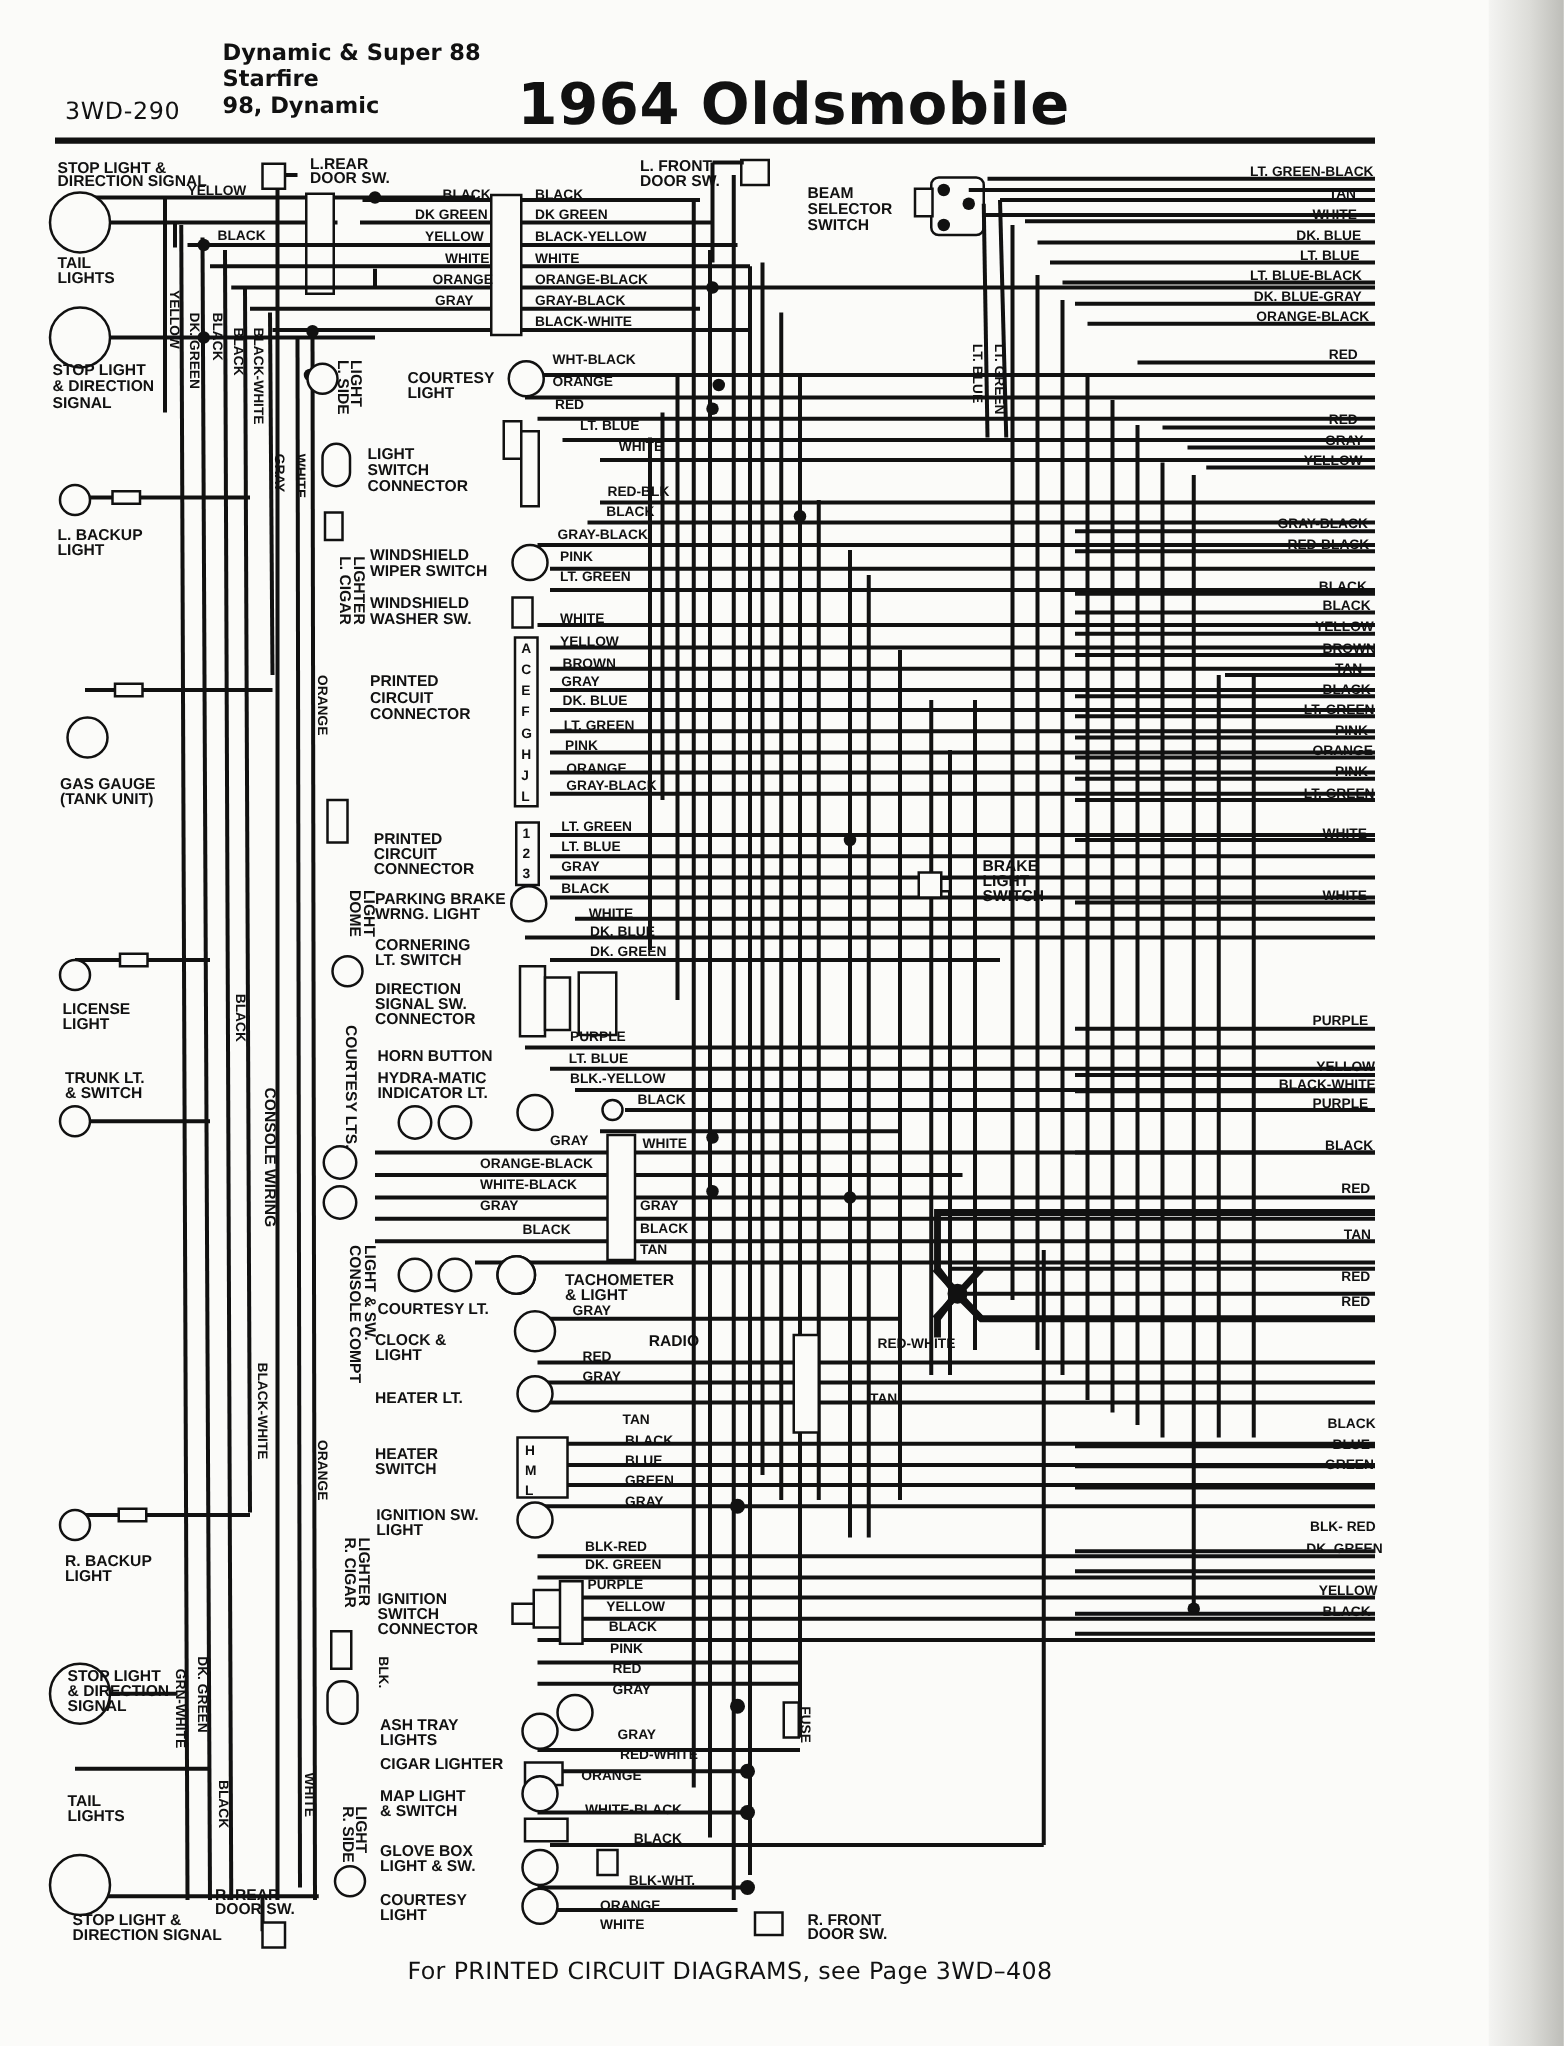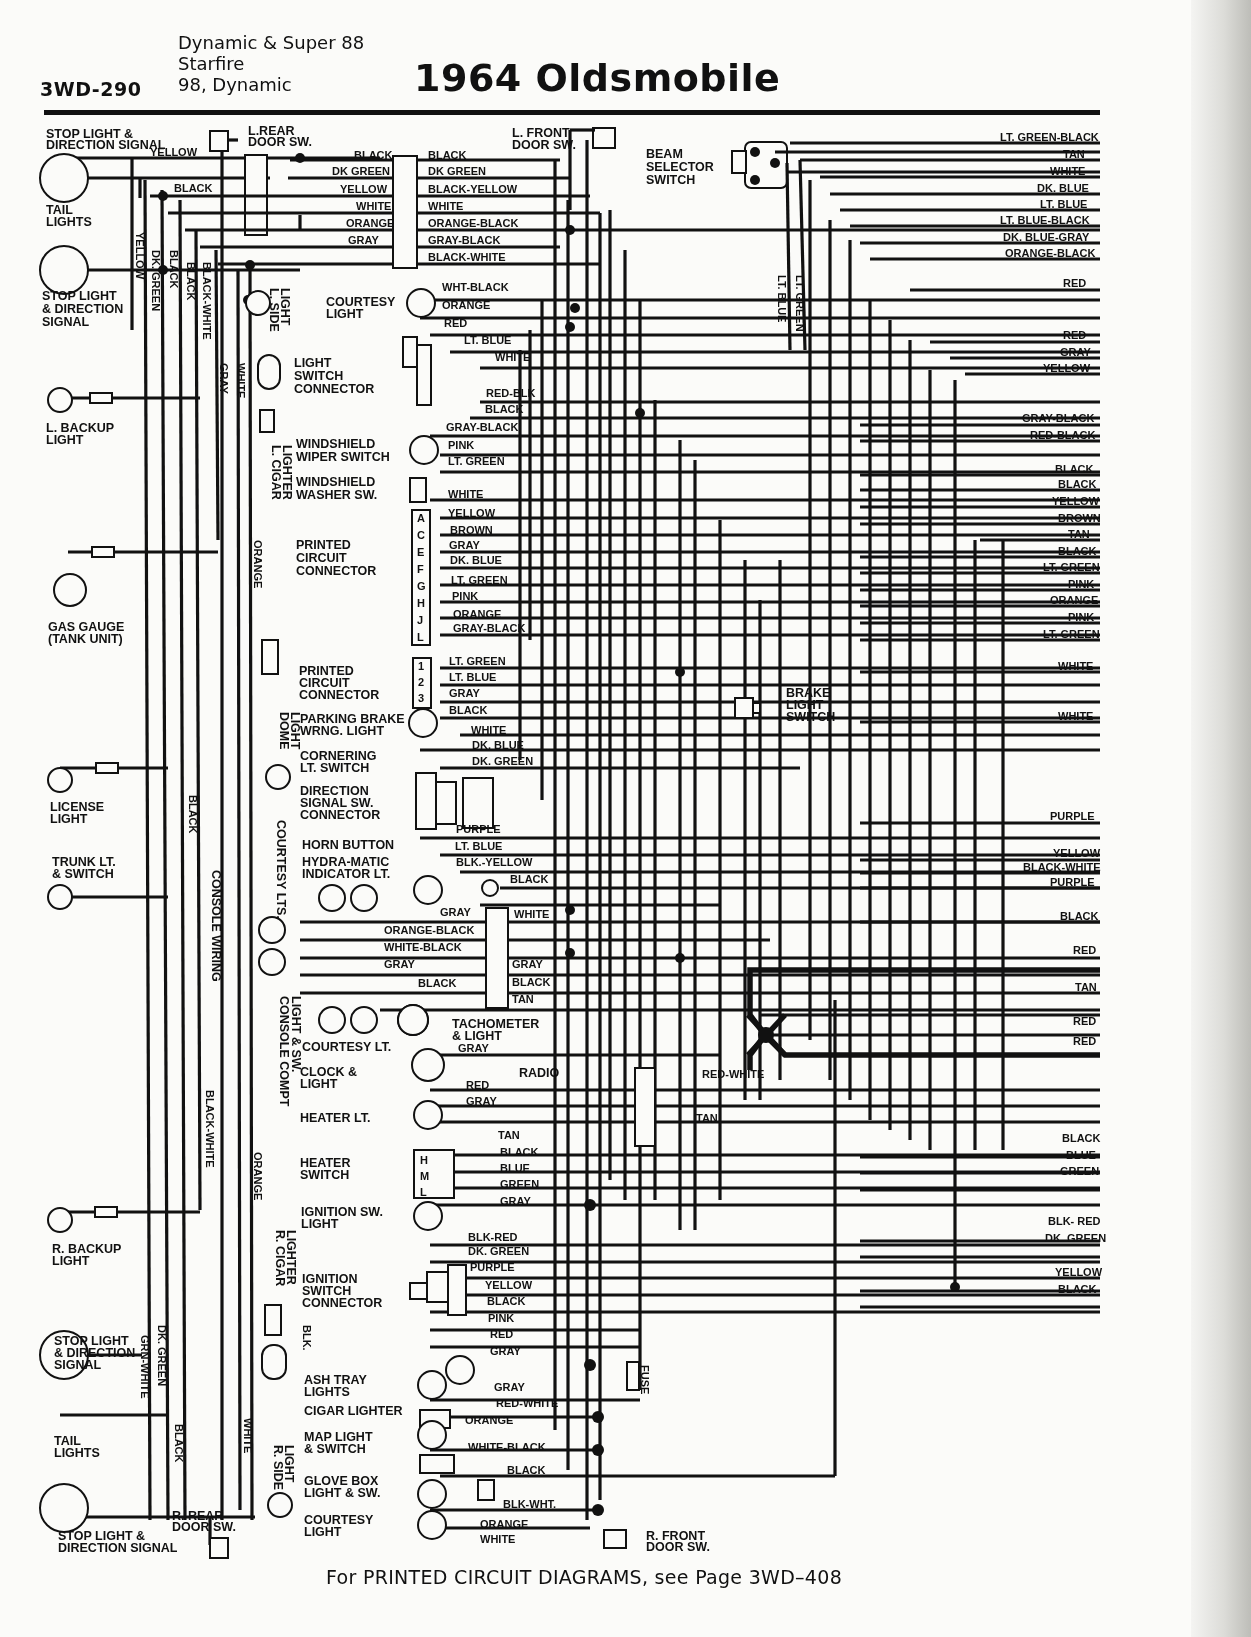--- a/index.html
+++ b/index.html
@@ -1,24 +1,24 @@
 <!DOCTYPE html>
 <html><head>
 <meta charset="utf-8">
 <style>
   html, body { margin:0; padding:0; background:#fbfbf9; }
   body { width:1251px; height:1637px; position:relative; overflow:hidden;
          font-family:"Liberation Sans", "DejaVu Sans", sans-serif; color:#111; }
   #page-edge { position:absolute; right:0; top:0; width:60px; height:1637px;
                background:linear-gradient(90deg,#f4f4f2 0%,#dcdcd8 55%,#bdbdb8 100%); }
   .hdr { position:absolute; font-family:"DejaVu Sans", sans-serif; }
-  #code { left:40px; top:78px; font-size:19px; letter-spacing:0.5px;font-weight:bold; }
-  #models { left:178px; top:32px; font-size:18px; line-height:21px; font-weight:normal; }
+  #code { left:52px; top:78px; font-size:19px; letter-spacing:0.5px; }
+  #models { left:178px; top:32px; font-size:18px; line-height:21px; font-weight:bold; }
   #models div { white-space:nowrap; }
-  #title { left:414px; top:56px; font-size:38px; font-weight:bold; letter-spacing:0.5px; }
+  #title { left:414px; top:56px; font-size:46px; font-weight:bold; letter-spacing:0.5px; }
   #rule { position:absolute; left:44px; top:110px; width:1056px; height:5px; background:#111; }
   #footer { position:absolute; left:326px; top:1566px; font-size:19px; font-weight:normal;
             font-family:"DejaVu Sans", sans-serif; letter-spacing:0.3px; }
   svg#diagram { position:absolute; left:0; top:0; }
   svg text { font-family:"Liberation Sans", sans-serif; font-weight:bold; fill:#111; }
   .w { stroke:#111; stroke-width:3.2; fill:none; }
   .wt { stroke:#111; stroke-width:5.5; fill:none; }
   .box { stroke:#111; stroke-width:2; fill:#fbfbf9; }
   .dot { fill:#111; }
   .lbl { font-size:11px; }

